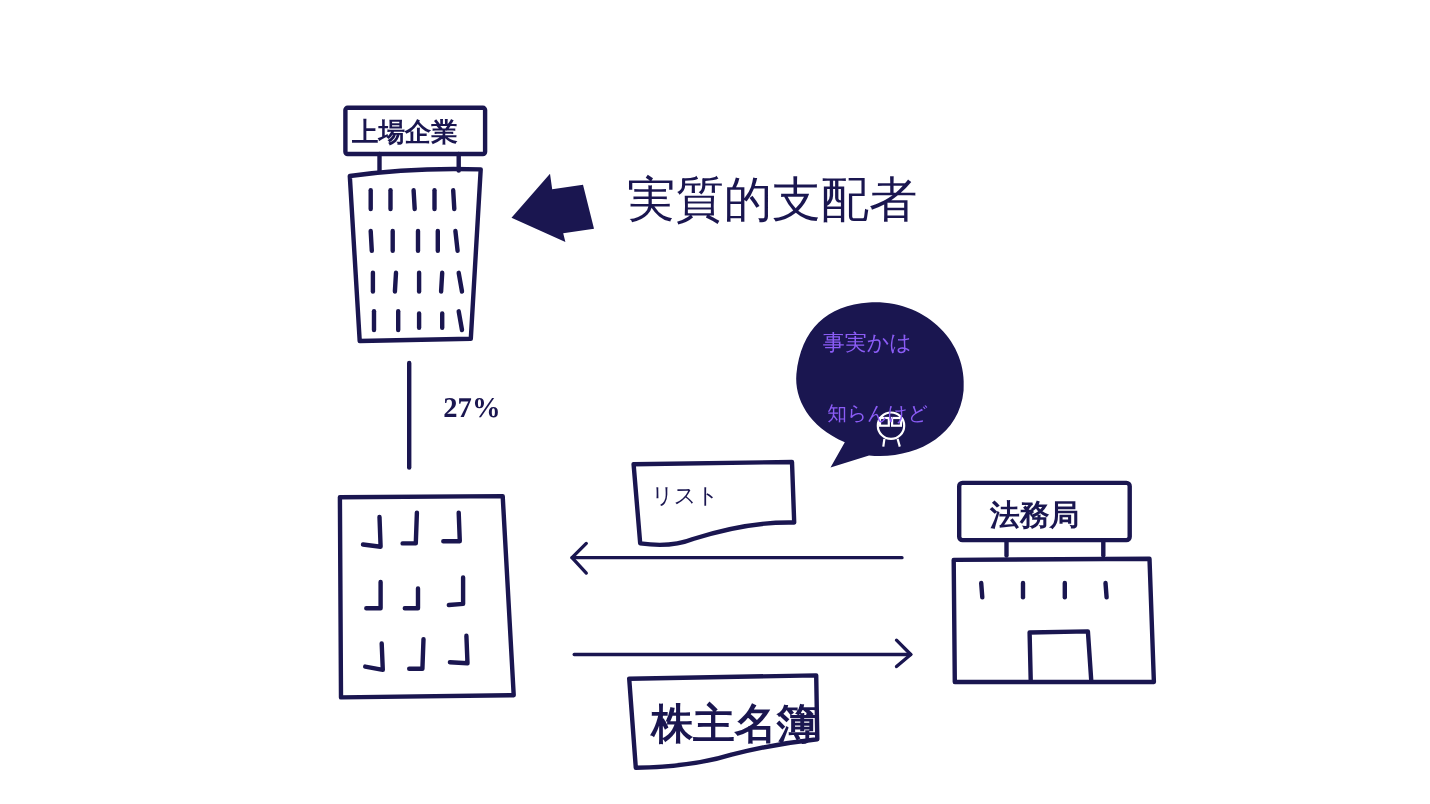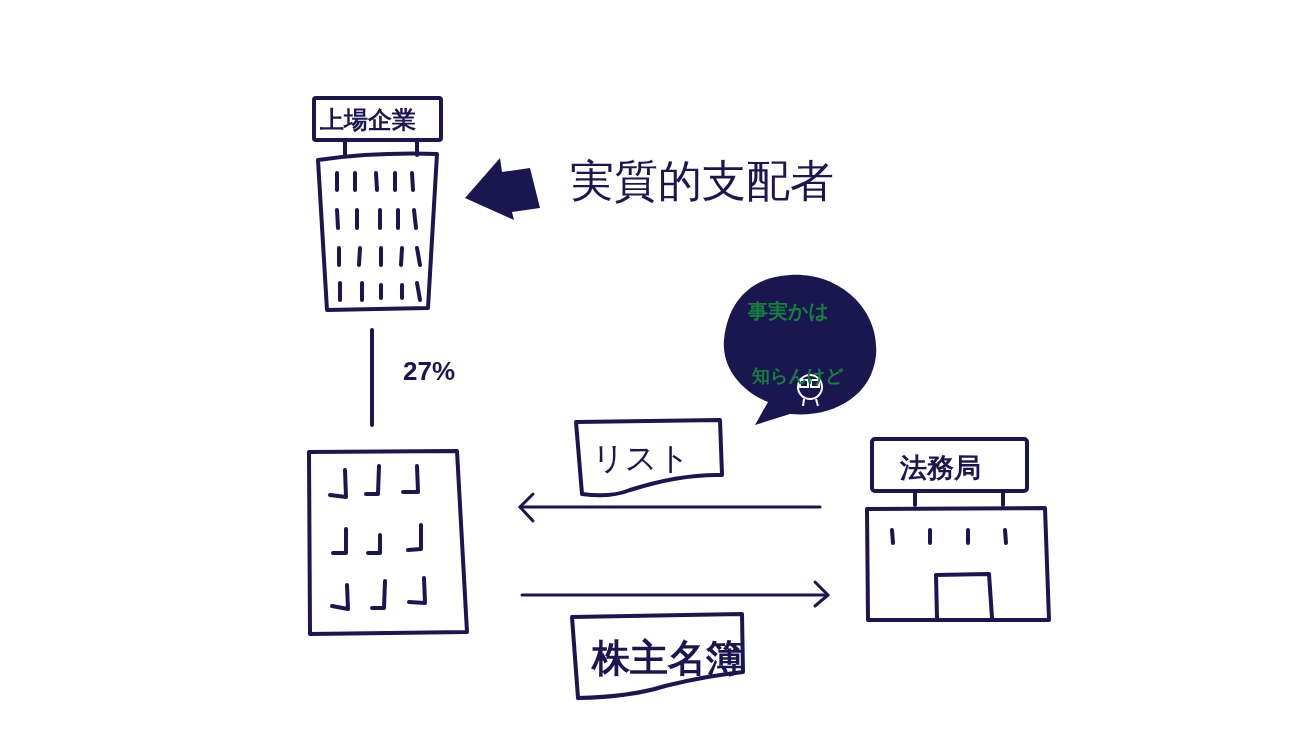--- a/index.html
+++ b/index.html
@@ -1,20 +1,20 @@
 <!DOCTYPE html>
 <html><head>
 <meta charset="utf-8">
 <style>
   html, body { margin: 0; padding: 0; background: #ffffff; }
   body { width: 1300px; height: 731px; position: relative; overflow: hidden; font-family: "DejaVu Sans", sans-serif; }
   #canvas { position: absolute; left: 0; top: 0; }
   .ink { stroke: #1a1650; fill: none; stroke-linecap: round; stroke-linejoin: round; }
-  .lbl { position: absolute; color: #1a1650; font-family: Liberation Sans, sans-serif; font-weight: bold; white-space: nowrap; }
-  .bubble-text { position: absolute; color: #15803d; font-family: "DejaVu Sans", sans-serif; font-weight: bold; white-space: nowrap; }
+  .lbl { position: absolute; color: #1a1650; font-family: Liberation Serif, serif; font-weight: bold; white-space: nowrap; }
+  .bubble-text { position: absolute; color: #8b5cf6; font-family: "DejaVu Sans", sans-serif; font-weight: normal; white-space: nowrap; }
 </style>
 </head>
 <body>
 
 <svg id="canvas" width="1300" height="731" viewBox="0 0 1300 731">
 
   <g>
     <rect class="ink" stroke-width="4" x="314" y="98" width="127" height="42" rx="2"></rect>
     <line class="ink" stroke-width="4" x1="345" y1="140" x2="345" y2="155"></line>
     <line class="ink" stroke-width="4" x1="417" y1="140" x2="417" y2="155"></line>
@@ -98,17 +98,17 @@
         <line x1="968" y1="530" x2="968" y2="543"></line>
         <line x1="1005" y1="530" x2="1006" y2="543"></line>
     </g>
     <path class="ink" stroke-width="4" d="M937,618 L936,575 L989,574 L992,618"></path>
   </g>
 </svg>
 
 <div class="lbl" style="left:320px; top:104px; font-size:24px;">上場企業</div>
 <div class="lbl" style="left:570px; top:152px; font-size:44px; font-weight:normal;">実質的支配者</div>
 <div class="lbl" style="left:403px; top:356px; font-size:26px;">27%</div>
-<div class="lbl" style="left:592px; top:437px; font-size:32px; font-weight:normal;">リスト</div>
+<div class="lbl" style="left:592px; top:437px; font-size:20px; font-weight:normal;">リスト</div>
 <div class="lbl" style="left:592px; top:633px; font-size:38px;">株主名簿</div>
 <div class="lbl" style="left:900px; top:450px; font-size:27px;">法務局</div>
 <div class="bubble-text" style="left:748px; top:298px; font-size:20px;">事実かは</div>
 <div class="bubble-text" style="left:752px; top:364px; font-size:18px;">知らんけど</div>
 
 </body></html>

